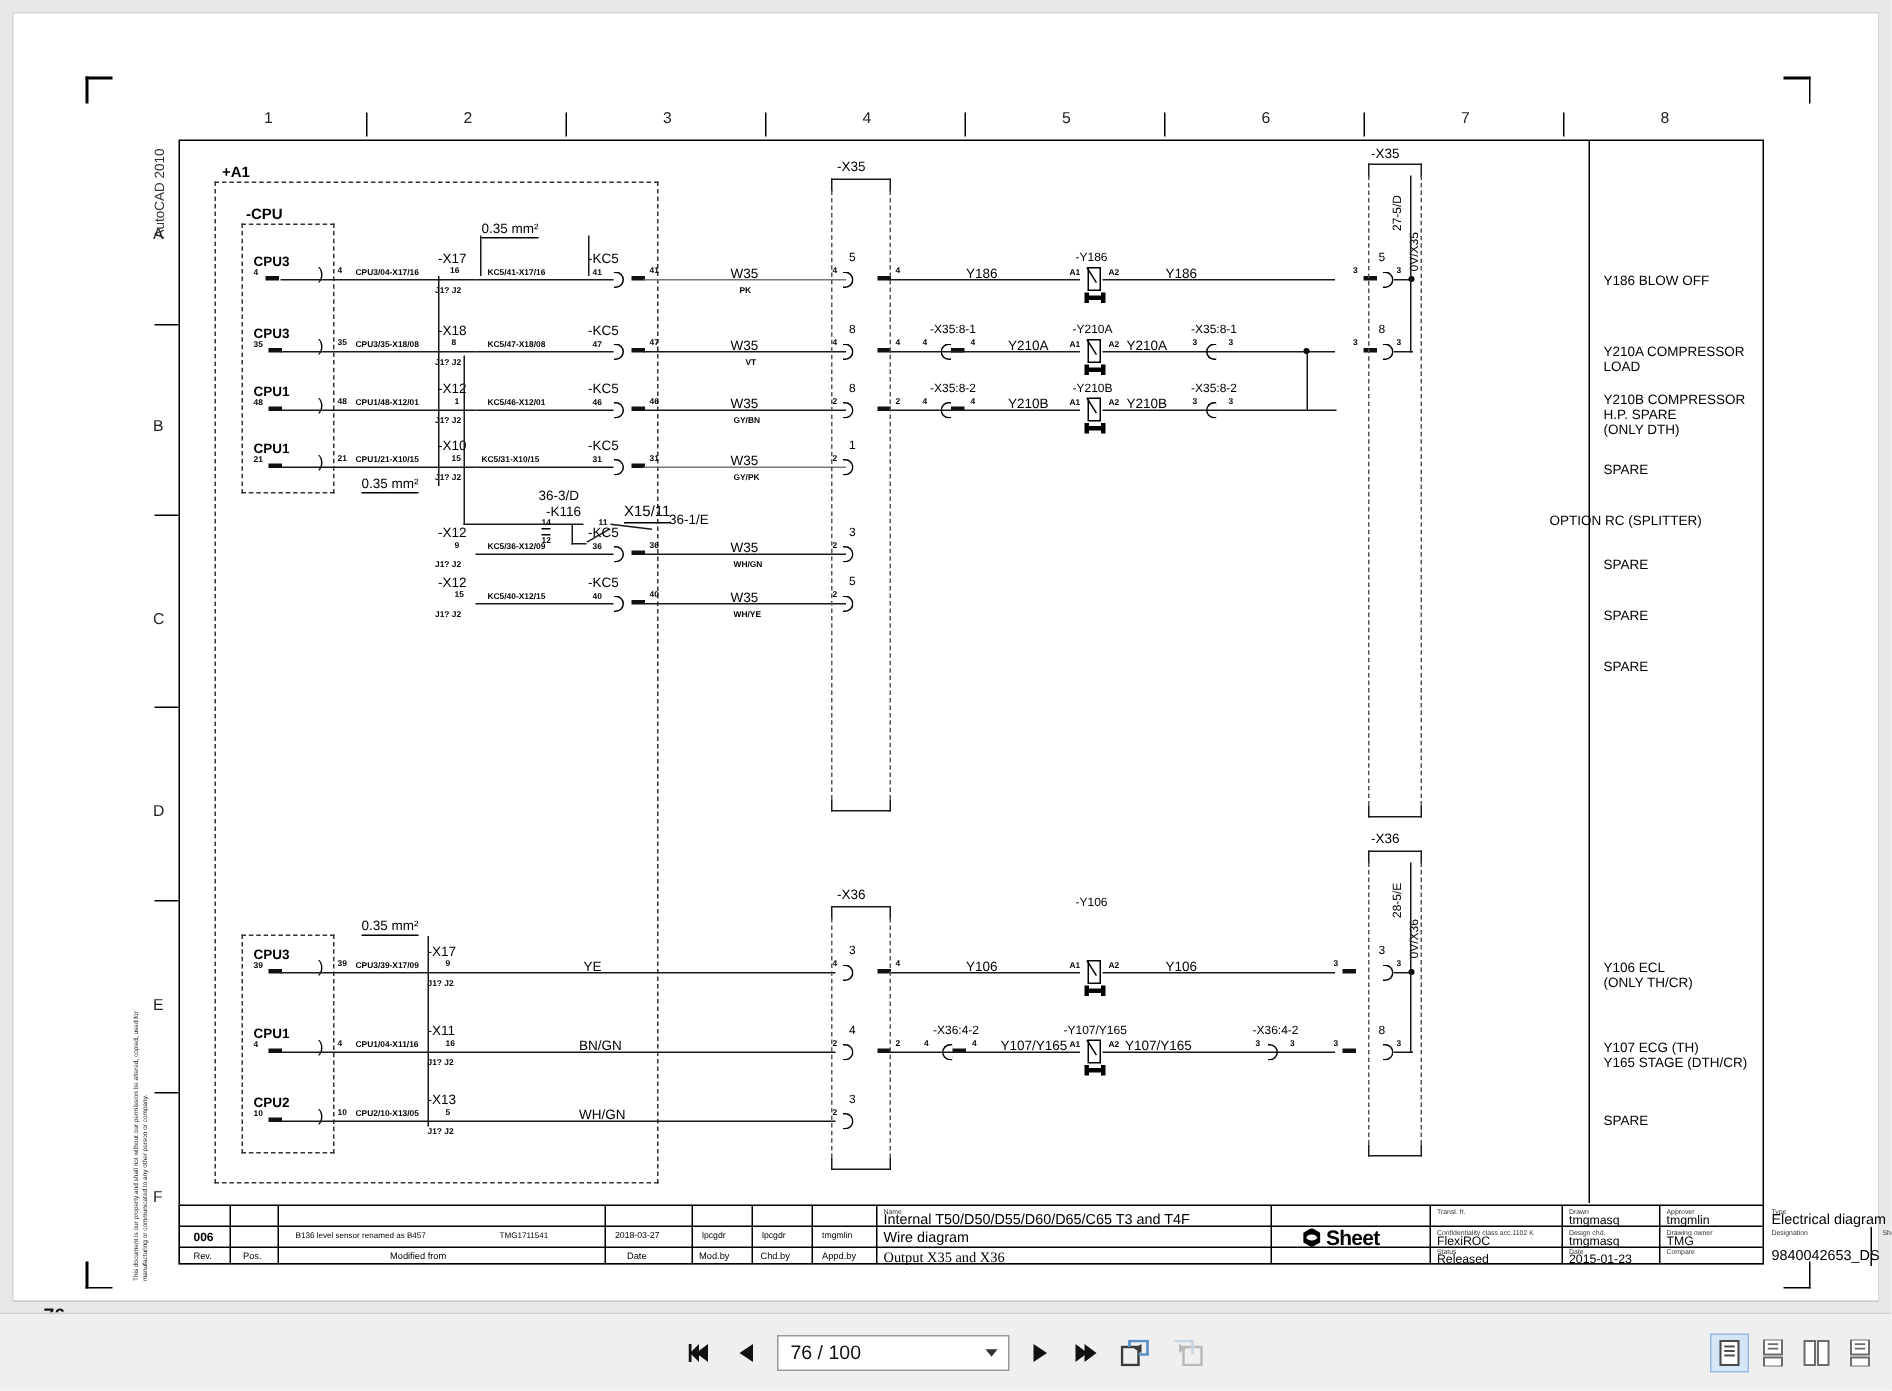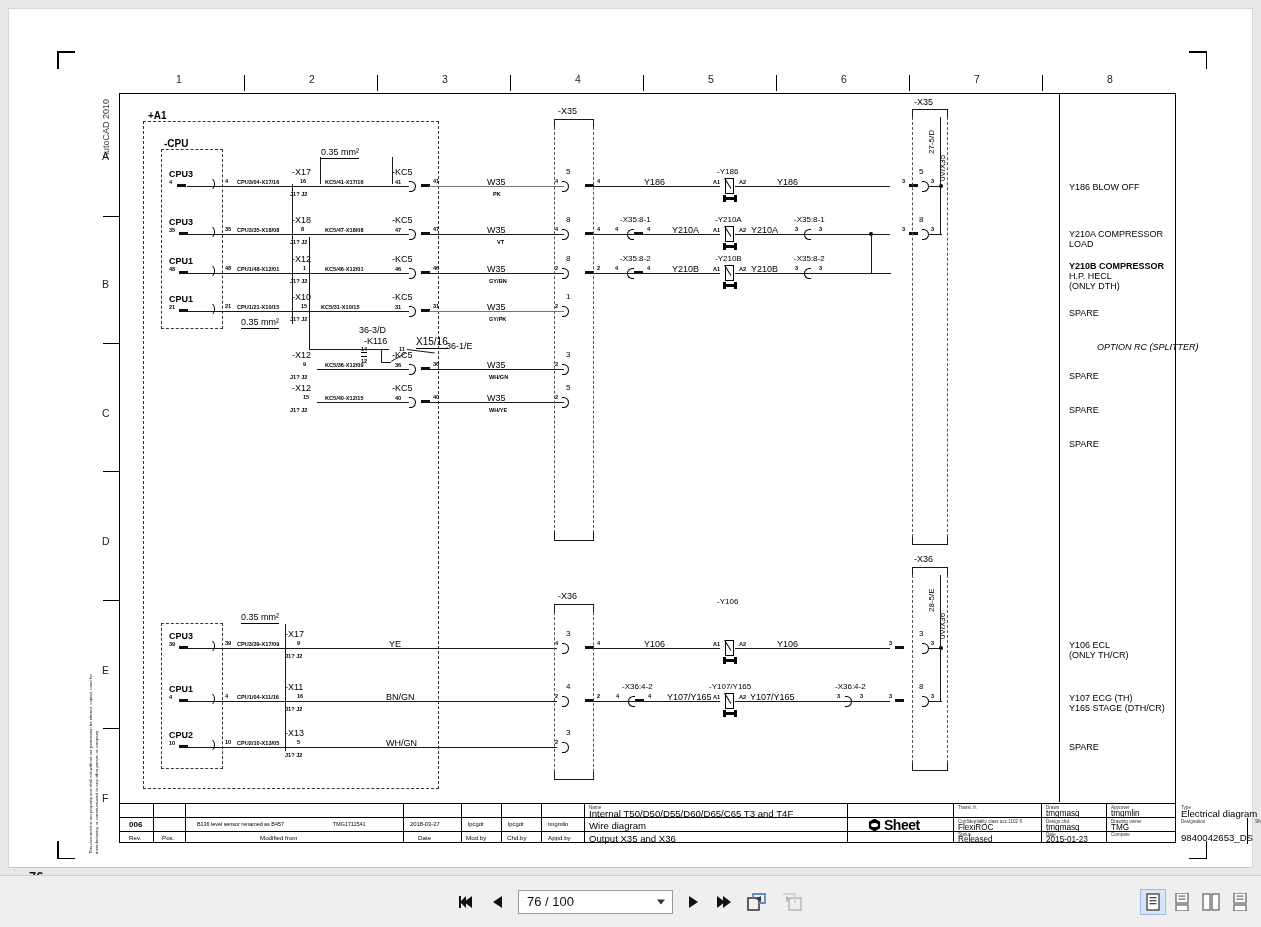--- a/index.html
+++ b/index.html
@@ -364,21 +364,21 @@
 
       <div class="t t9" style="left:350px;top:316px;">36-3/D</div>
       <div class="t t9" style="left:355px;top:327px;">-K116</div>
       <div class="t t6" style="left:352px;top:337px;border-bottom:1px solid #000;">14</div>
       <div class="t t6" style="left:352px;top:347px;border-top:1px solid #000;padding-top:1px;">12</div>
       <div class="t t6" style="left:390px;top:337px;">11</div>
       <div class="wireV" style="left:372px;top:341px;height:13px;"></div>
       <div class="wire" style="left:372px;top:353px;width:10px;"></div>
       <div class="wire" style="left:398px;top:340px;width:28px;transform:rotate(7deg);transform-origin:0 0;"></div>
       <div class="wire" style="left:382px;top:352px;width:17px;transform:rotate(-30deg);transform-origin:0 0;"></div>
-      <div class="t t10" style="left:407px;top:327px;border-bottom:1px solid #000;padding-bottom:1px;">X15/16</div>
+      <div class="t t10" style="left:407px;top:327px;border-bottom:1px solid #000;padding-bottom:1px;">X15/11</div>
       <div class="t t9" style="left:437px;top:332px;">36-1/E</div>
       <div class="wire" style="left:300px;top:340px;width:80px;"></div>
       <div class="wireV" style="left:300px;top:228px;height:113px;"></div>
 
       <div class="t t9" style="left:283px;top:341px;">-X12</div>
       <div class="t t6" style="left:294px;top:352px;">9</div>
       <div class="t t6" style="left:281px;top:365px;">J1? J2</div>
       <div class="t t6" style="left:316px;top:353px;">KC5/36-X12/09</div>
       <div class="t t6" style="left:386px;top:353px;">36</div>
       <div class="t t9" style="left:383px;top:341px;">-KC5</div>
@@ -429,25 +429,25 @@
       <div class="wireV" style="left:903px;top:528px;height:8px;"></div>
       <div class="wireV" style="left:938px;top:528px;height:8px;"></div>
       <div class="wire" style="left:903px;top:535px;width:36px;"></div>
       <div class="vtext t8" style="left:929px;top:172px;transform:rotate(-90deg);">0V/X35</div>
       <div class="vtext t8" style="left:918px;top:145px;transform:rotate(-90deg);">27-5/D</div>
       <div class="wireV" style="left:931px;top:108px;height:70px;"></div>
 
       <div class="t t9" style="left:1060px;top:173px;">Y186 BLOW OFF</div>
       <div class="t t9" style="left:1060px;top:220px;">Y210A COMPRESSOR</div>
       <div class="t t9" style="left:1060px;top:230px;">LOAD</div>
-      <div class="t t9" style="left:1060px;top:252px;font-weight:bold;">Y210B COMPRESSOR</div>
-      <div class="t t9" style="left:1060px;top:262px;">H.P. HECL</div>
+      <div class="t t9" style="left:1060px;top:252px;">Y210B COMPRESSOR</div>
+      <div class="t t9" style="left:1060px;top:262px;">H.P. SPARE</div>
       <div class="t t9" style="left:1060px;top:272px;">(ONLY DTH)</div>
       <div class="t t9" style="left:1060px;top:299px;">SPARE</div>
-      <div class="t t9" style="left:1088px;top:333px;font-style:italic;">OPTION RC (SPLITTER)</div>
+      <div class="t t9" style="left:1024px;top:333px;">OPTION RC (SPLITTER)</div>
       <div class="t t9" style="left:1060px;top:362px;">SPARE</div>
       <div class="t t9" style="left:1060px;top:396px;">SPARE</div>
       <div class="t t9" style="left:1060px;top:430px;">SPARE</div>
 
       <div class="t t9" style="left:232px;top:603px;border-bottom:1px solid #000;padding-bottom:1px;">0.35 mm²</div>
       <div class="wireV" style="left:276px;top:615px;height:127px;"></div>
 
       <div class="t t9 bold" style="left:160px;top:622px;">CPU3</div>
       <div class="t t6" style="left:160px;top:632px;">39</div>
       <div class="stub" style="left:170px;top:637px;"></div>
@@ -598,21 +598,21 @@
         <div class="t" style="left:348px;top:17px;font-size:5.8px;">lpcgdr</div>
         <div class="t" style="left:346px;top:30px;font-size:6.2px;">Mod.by</div>
         <div class="t" style="left:388px;top:17px;font-size:5.8px;">lpcgdr</div>
         <div class="t" style="left:387px;top:30px;font-size:6.2px;">Chd.by</div>
         <div class="t" style="left:428px;top:17px;font-size:5.8px;">tmgmlin</div>
         <div class="t" style="left:428px;top:30px;font-size:6.2px;">Appd.by</div>
 
         <div class="t tiny" style="left:469px;top:1px;">Name</div>
         <div class="t valbig" style="left:469px;top:4px;">Internal T50/D50/D55/D60/D65/C65 T3 and T4F</div>
         <div class="t valbig" style="left:469px;top:16px;">Wire diagram</div>
-        <div class="t valbig" style="left:469px;top:29px;">Output X35 and X36</div>
+        <div class="t valbig" style="left:469px;top:29px;font-family:Liberation Serif, serif;">Output X35 and X36</div>
 
         <div class="epi" style="left:748px;top:13px;">
           <span class="mark"></span>
           <span class="wordmark">Sheet</span>
         </div>
 
         <div class="t tiny" style="left:838px;top:1px;">Transl. fr.</div>
         <div class="t val" style="left:838px;top:5px;"></div>
         <div class="t tiny" style="left:838px;top:15px;">Confidentiality class acc.1102 K</div>
         <div class="t val" style="left:838px;top:19px;">FlexiROC</div>

